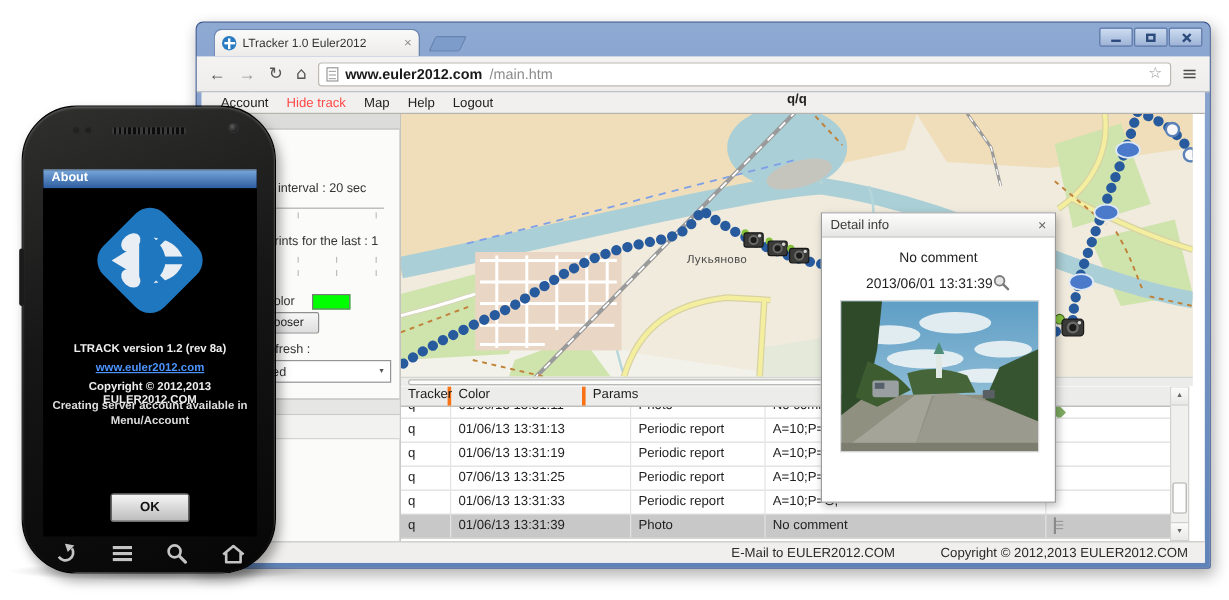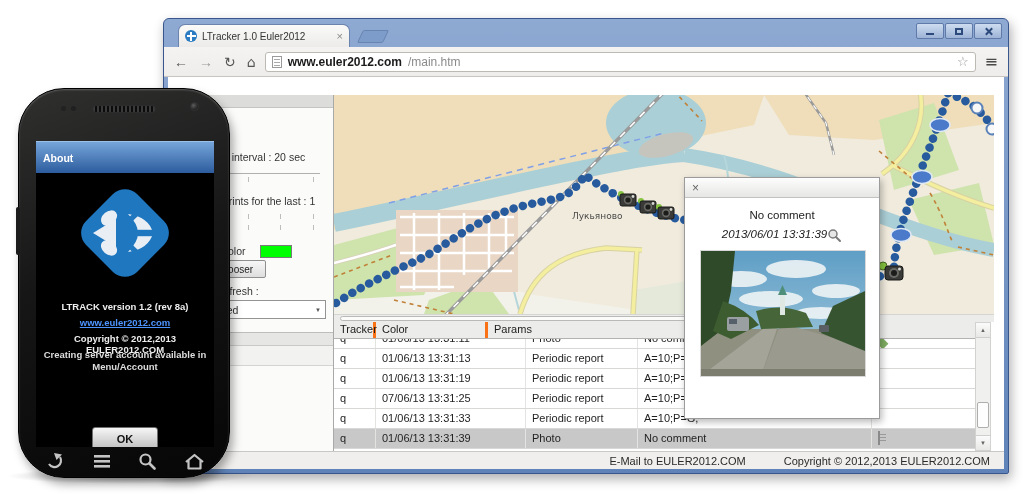--- a/index.html
+++ b/index.html
@@ -83,21 +83,21 @@
   .hthumb{position:absolute;left:6px;top:1px;width:382px;height:5px;background:#fbfbfa;border:1px solid #b9b9b7;border-radius:3px;}
 
   
   .popup{position:absolute;left:516px;top:100px;width:196px;height:242px;background:#fff;
     border:1px solid #9b9b9b;box-shadow:2px 3px 7px rgba(0,0,0,.28);z-index:5;}
   .popup-hdr{height:20px;background:linear-gradient(#fdfdfd,#e6e6e4);border-bottom:1px solid #c2c2c0;
     display:flex;align-items:center;padding:0 7px;}
   .popup-title{font-size:11px;color:#3c3c3c;flex:1;}
   .popup-x{font-size:12px;color:#666;line-height:1;}
   .popup-comment{text-align:center;font-size:11.5px;color:#222;margin-top:11px;}
-  .popup-ts{display:flex;align-items:flex-start;justify-content:center;gap:0;margin-top:7px;font-style:italic;}
+  .popup-ts{display:flex;align-items:flex-end;justify-content:center;gap:0;margin-top:7px;}
   .popup-ts span{font-size:11.5px;color:#222;}
   .popup-photo{position:absolute;left:15px;top:72px;width:166px;height:127px;border:1px solid #d8d8d8;}
 
   
   .tablearea{position:absolute;left:166px;top:245px;width:660px;height:129px;background:#fff;overflow:hidden;}
   .thead{position:absolute;left:0;top:0;width:641px;height:17px;background:#ececea;
     border-bottom:1px solid #b3b3b1;display:flex;z-index:2;}
   .th{font-size:11px;color:#1c1c1c;padding:1px 0 0 6px;border-right:3px solid #f97316;}
   .rows-clip{position:absolute;left:0;top:17px;width:641px;height:112px;overflow:hidden;}
   .rows{margin-top:-10px;}
@@ -133,22 +133,22 @@
   .sidebtn{position:absolute;left:-3px;top:118px;width:4px;height:48px;background:#1b1b1b;border-radius:2px;}
   .speaker{position:absolute;left:50%;top:16px;transform:translateX(-50%);width:64px;height:8px;
     background:repeating-linear-gradient(90deg,#3a3a3a 0 2px,#0c0c0c 2px 4px);border-radius:4px;border:1px solid #2c2c2c;}
   .fcam{position:absolute;right:30px;top:13px;width:9px;height:9px;border-radius:50%;
     background:radial-gradient(circle at 35% 35%,#5c5c5c,#222 70%);border:1px solid #333;}
   .sensor{position:absolute;left:42px;top:17px;width:5px;height:5px;border-radius:50%;background:#222;box-shadow:10px 0 0 #202020;}
   .screen{position:absolute;left:17px;top:52px;width:178px;height:306px;background:#000;overflow:hidden;}
   .pstatus{height:20px;background:#000;display:flex;align-items:center;justify-content:flex-end;
     gap:4px;padding-right:5px;}
   .ptime{font-family:"DejaVu Sans",sans-serif;font-size:12.5px;color:#b9d3e4;letter-spacing:1px;}
-  .ptitle{height:32px;background:linear-gradient(#76a5da,#2c5c9d);border-top:1px solid #9cc0e8;
-    display:flex;align-items:center;padding-left:7px;}
+  .ptitle{height:16px;background:linear-gradient(#76a5da,#2c5c9d);border-top:1px solid #9cc0e8;
+    display:flex;padding-left:7px;}
   .ptitle span{font-size:10.5px;font-weight:bold;color:#fff;}
   .pbody{position:relative;height:270px;background:#000;text-align:center;}
   .plogo{position:absolute;left:50%;top:8px;transform:translateX(-50%);}
   .pver{position:absolute;left:0;right:0;top:128px;font-size:9.5px;font-weight:bold;color:#eee;}
   .plink{position:absolute;left:0;right:0;top:144px;font-size:9.5px;font-weight:bold;color:#4d94ff;text-decoration:underline;}
   .pcopy{position:absolute;left:0;right:0;top:160px;font-size:9.5px;font-weight:bold;color:#eee;}
   .pnote1{position:absolute;left:0;right:0;top:176px;font-size:9.5px;font-weight:bold;color:#ddd;}
   .pnote2{position:absolute;left:0;right:0;top:188px;font-size:9.5px;font-weight:bold;color:#ddd;}
   .pok{position:absolute;left:50%;top:206px;transform:translateX(-50%);width:66px;height:24px;
     background:linear-gradient(#f6f6f6,#bcbcbc);border:1px solid #6e6e6e;border-radius:3px;
@@ -192,20 +192,28 @@
         <span class="pageico"></span>
         <span class="url-host">www.euler2012.com</span>
         <span class="url-path">/main.htm</span>
         <span class="url-star uni">☆</span>
       </div>
       <span class="chromemenu uni">≡</span>
     </div>
 
     <div class="content">
 
+      <div class="menubar">
+        <span>Account</span>
+        <span class="hot">Hide track</span>
+        <span>Map</span>
+        <span>Help</span>
+        <span>Logout</span>
+        <span class="qq">q/q</span>
+      </div>
 
       <div class="sidebar">
         <div class="sb-topstrip"></div>
         <div class="sb-label" style="left:24px;top:56px;">Refresh interval : 20 sec</div>
         <div class="slider-track"></div>
         <div class="slider-thumb"></div>
         <i class="tick" style="left:80px;top:82px;"></i>
         <i class="tick" style="left:145px;top:82px;"></i>
         <div class="sb-label" style="left:34px;top:100px;">Footprints for the last : 1</div>
         <i class="tick" style="left:48px;top:119px;"></i>
@@ -390,20 +398,21 @@
         </div>
       </div>
 
       <div class="statusbar">
         <span>E-Mail to EULER2012.COM</span>
         <span>Copyright © 2012,2013 EULER2012.COM</span>
       </div>
 
       <div class="popup">
         <div class="popup-hdr">
+          <span class="popup-title">Detail info</span>
           <span class="popup-x">×</span>
         </div>
         <div class="popup-comment">No comment</div>
         <div class="popup-ts">
           <span>2013/06/01 13:31:39</span>
           <svg width="15" height="15" viewBox="0 0 15 15">
             <circle cx="6" cy="6" r="4" fill="#e6e6e6" stroke="#7a7a7a" stroke-width="1.5"></circle>
             <line x1="9" y1="9" x2="13" y2="13" stroke="#7a7a7a" stroke-width="2" stroke-linecap="round"></line>
           </svg>
         </div>

